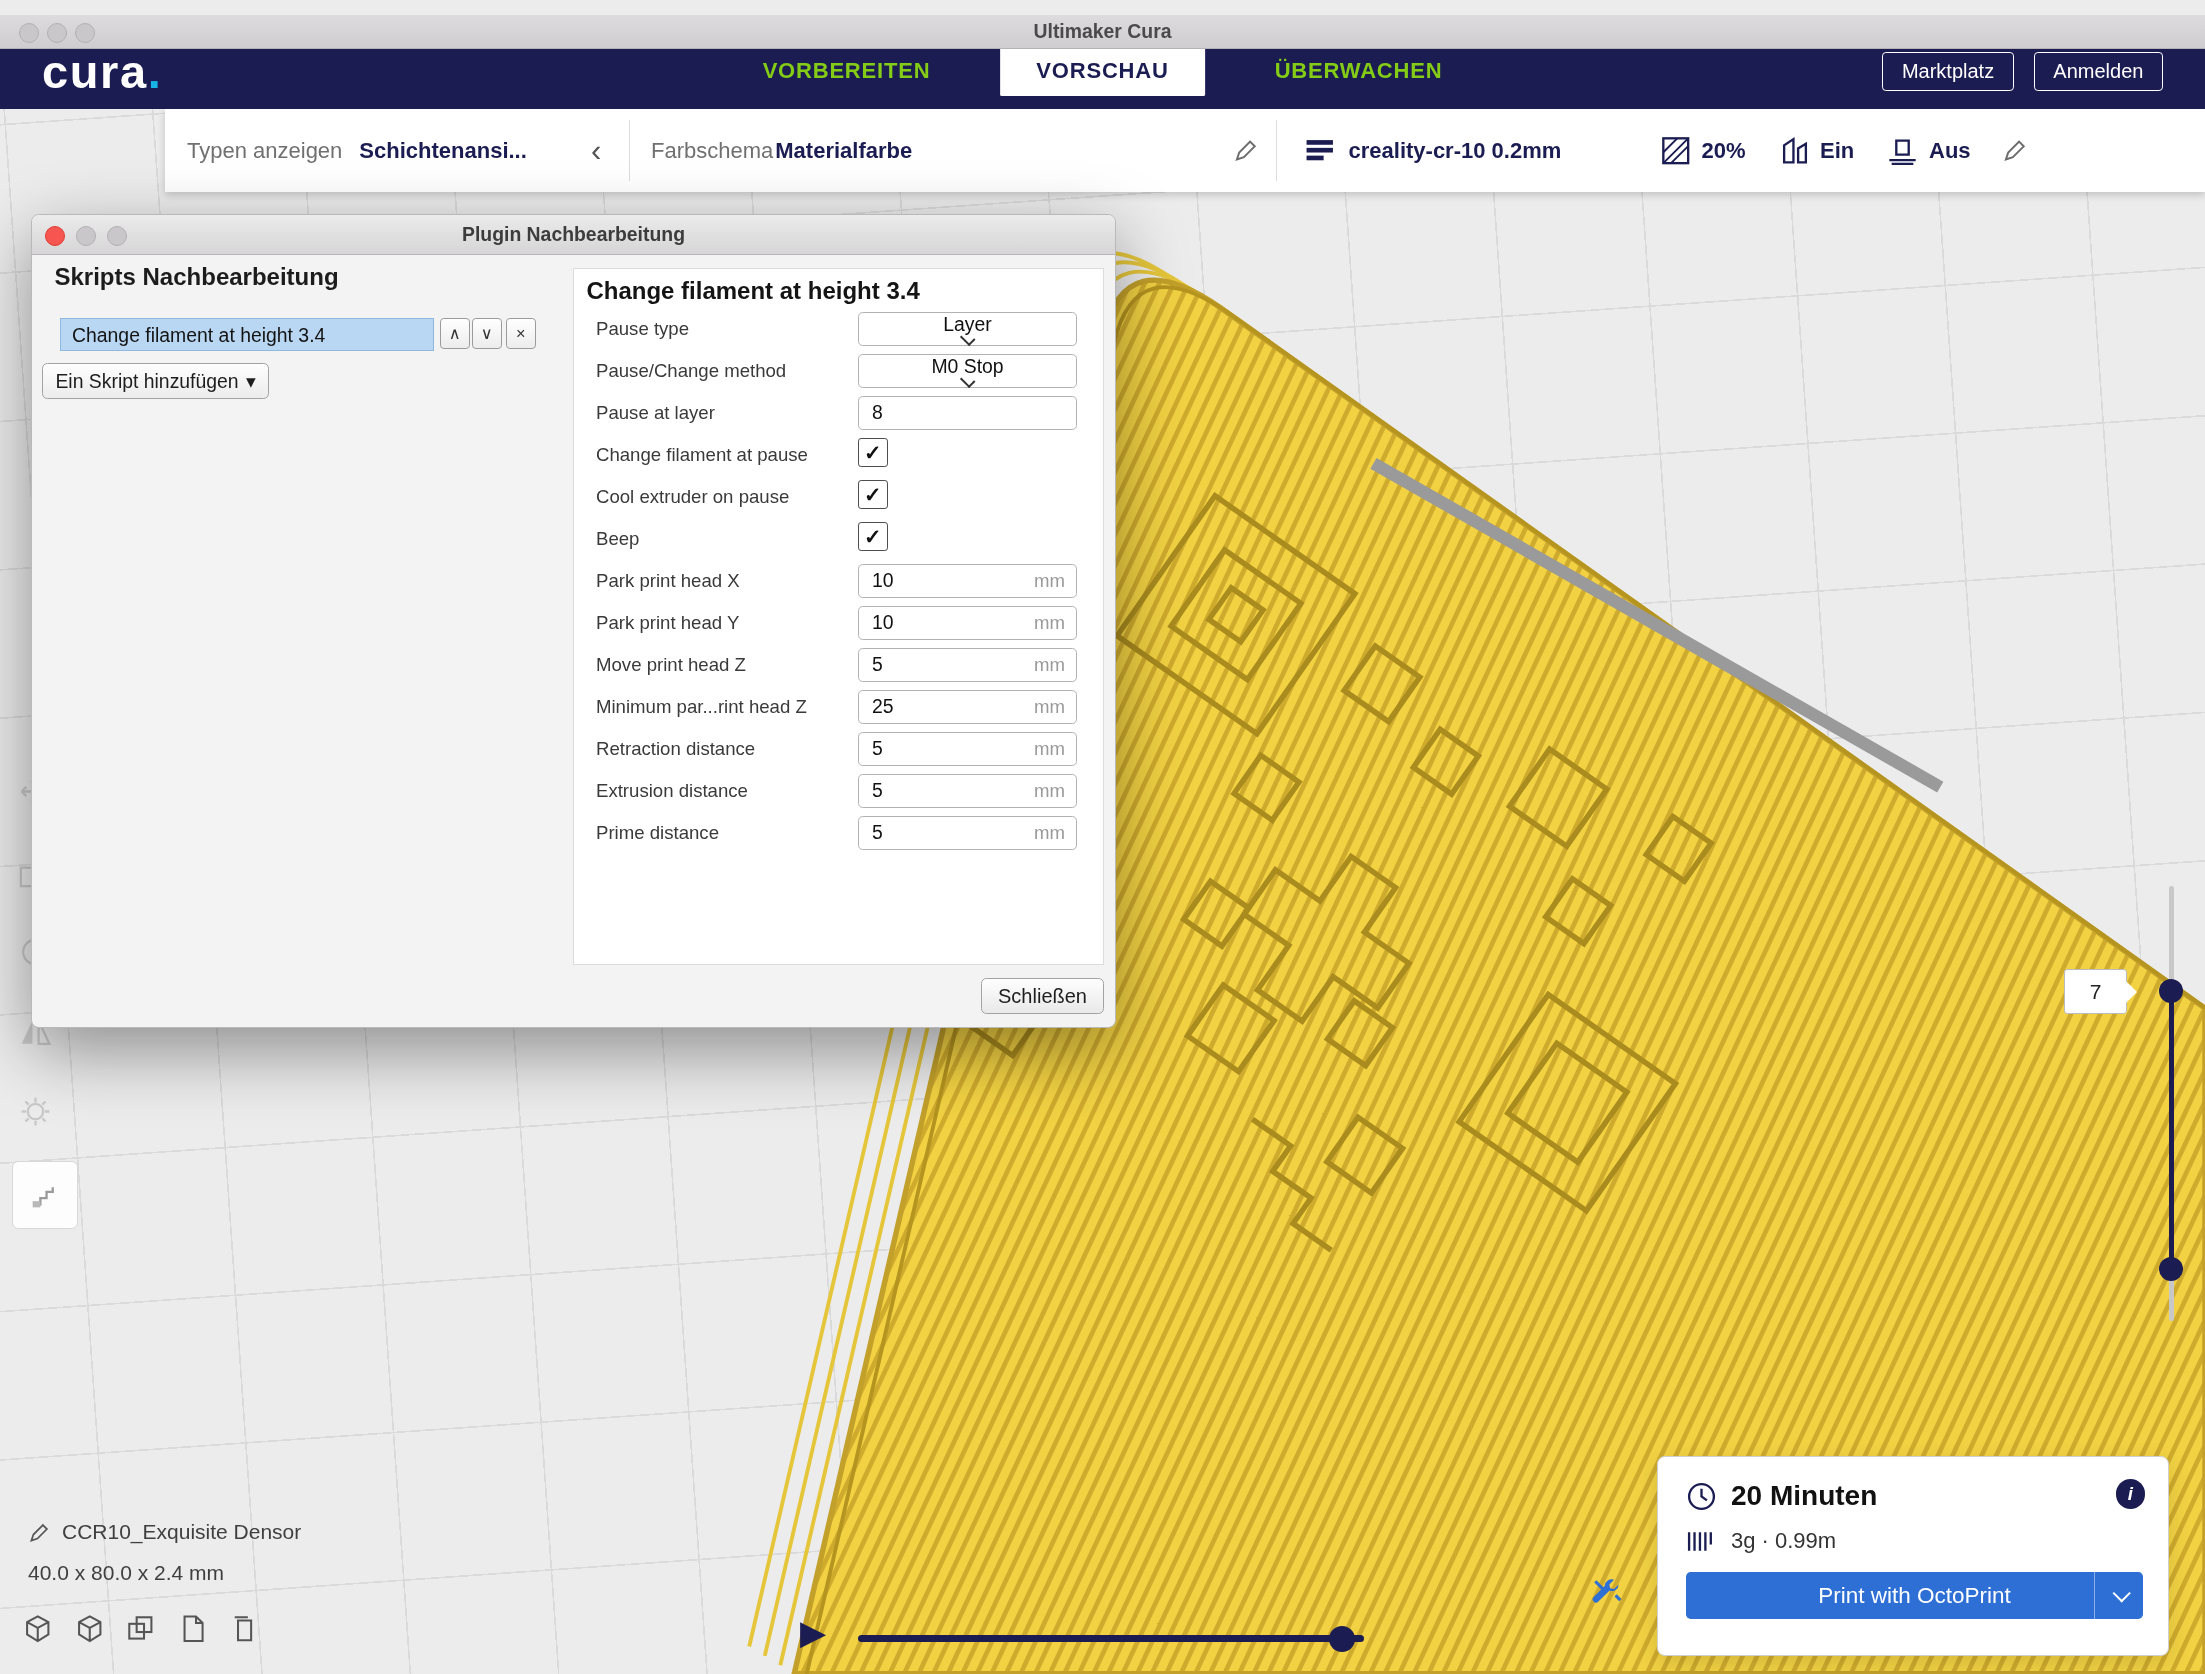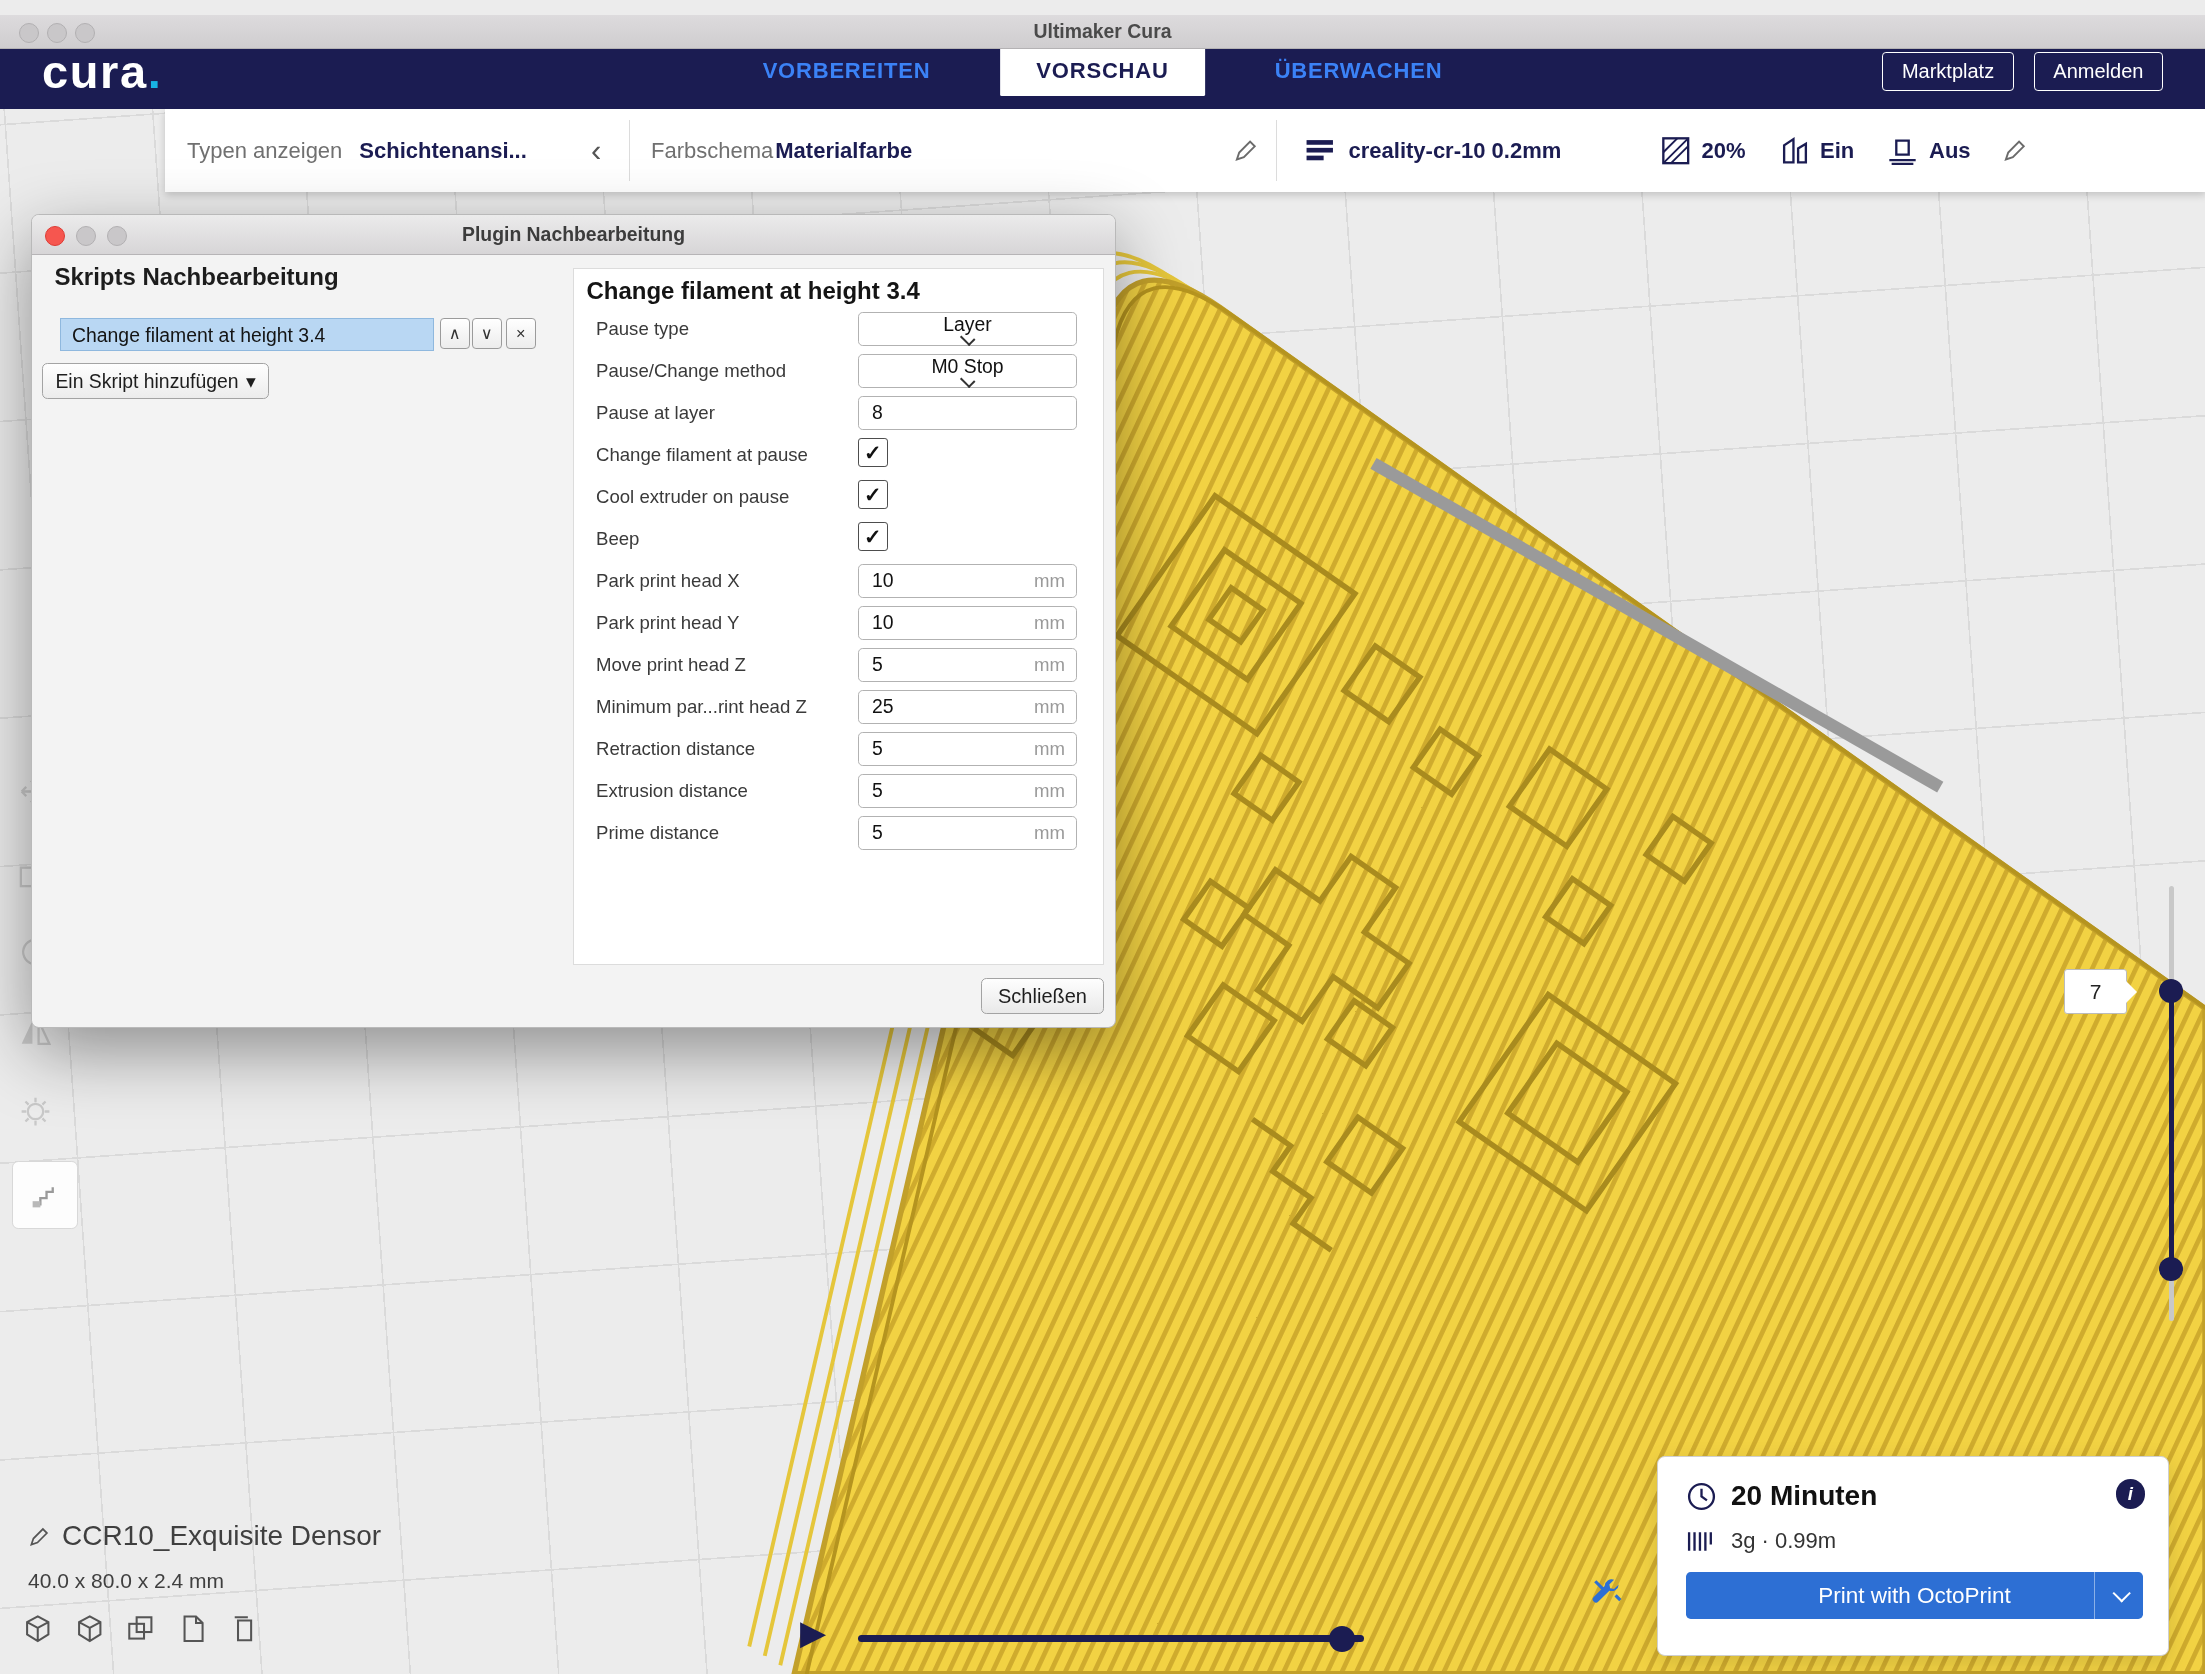--- a/index.html
+++ b/index.html
@@ -11,21 +11,21 @@
   .mac-title{position:absolute;left:0;right:0;top:0;height:33px;line-height:33px;text-align:center;
     font-size:19.4px;color:#4a4a4a;}
   .tl{position:absolute;top:7.8px;width:18px;height:18px;border-radius:50%;background:#c9c7c9;border:0.8px solid #b2b0b2;}
   .tl.t1{left:18.6px}.tl.t2{left:47px}.tl.t3{left:75px}
 
   
   .header{position:absolute;left:0;top:33px;width:2205px;height:76px;background:#1b1c52;z-index:25;}
   .logo{position:absolute;left:42px;top:11px;font-size:47px;font-weight:bold;color:#ffffff;letter-spacing:1.6px;}
   .logo .dot{color:#17b3e4;}
   .tabs{position:absolute;left:50%;top:0;height:76px;transform:translateX(-50%);display:flex;align-items:center;gap:47px;}
-  .tab{color:#3b82f6;font-size:22px;font-weight:bold;letter-spacing:0.8px;padding:0 23px;height:50px;line-height:50px;cursor:pointer;}
+  .tab{color:#84cc16;font-size:22px;font-weight:bold;letter-spacing:0.8px;padding:0 23px;height:50px;line-height:50px;cursor:pointer;}
   .tab.active{background:#ffffff;color:#1b1c52;border-radius:1.6px;padding:0 36px;}
   .hdr-buttons{position:absolute;right:42px;top:0;height:76px;display:flex;align-items:center;gap:20px;}
   .hdr-btn{border:1.6px solid #ffffff;border-radius:3.9px;color:#ffffff;font-size:20px;padding:7px 18.6px;}
 
   
   .toolbar{position:absolute;left:165px;top:109px;width:2041px;height:83px;background:#ffffff;
     box-shadow:0 3.1px 7.8px rgba(0,0,0,.18);z-index:20;display:flex;align-items:center;}
   .tb-abs{position:absolute;top:0;height:83px;display:flex;align-items:center;}
   .tb-label{color:#707070;font-size:22px;}
   .tb-value{color:#1b1c52;font-size:22px;font-weight:bold;}
@@ -87,21 +87,21 @@
   .chev{width:11px;height:11px;border-right:2.3px solid #333;border-bottom:2.3px solid #333;transform:rotate(45deg) translateY(-3.1px);margin-right:3.1px;}
   .tinput input{border:0;outline:0;flex:1;min-width:0;font-size:19.4px;color:#111;font-family:"Liberation Sans",sans-serif;background:transparent;}
   .unit{color:#9a9a9a;font-size:18.6px;}
   .tcheck{width:29.5px;height:29.5px;border:1.6px solid #4d4d4d;border-radius:3.1px;background:#fff;box-sizing:border-box;
     display:flex;align-items:center;justify-content:center;font-size:21px;font-weight:bold;color:#111;}
   .close-btn{position:absolute;left:949px;top:763px;width:123px;height:36px;background:linear-gradient(#fefefe,#e9e9e9);
     border:0.8px solid #a3a3a3;border-radius:5.4px;box-sizing:border-box;text-align:center;line-height:34px;font-size:20px;color:#1e1e1e;}
 
   
   .model-info{position:absolute;left:28px;top:1520px;z-index:6;color:#3f3f3f;}
-  .model-name-row{display:flex;align-items:center;gap:11px;font-size:28px;}
+  .model-name-row{display:flex;align-items:center;gap:11px;font-size:21px;}
   .model-size{margin-top:17px;font-size:21px;color:#3f3f3f;}
   .cube-row{position:absolute;left:23px;top:1614px;display:flex;gap:22px;z-index:6;}
 
   .play-btn{position:absolute;left:800px;top:1615px;font-size:34px;color:#1b1c52;z-index:6;line-height:1;}
   .timeline{position:absolute;left:858px;top:1635px;width:506px;height:7px;background:#1b1c52;border-radius:3.9px;z-index:6;}
   .time-handle{position:absolute;left:1329px;top:1626px;width:26px;height:26px;border-radius:50%;background:#1b1c52;z-index:7;}
 
   .wrench{position:absolute;left:1589px;top:1575px;z-index:6;}
 
   .print-panel{position:absolute;left:1657px;top:1456px;width:512px;height:200px;background:#ffffff;border:0.8px solid #cfcfcf;

